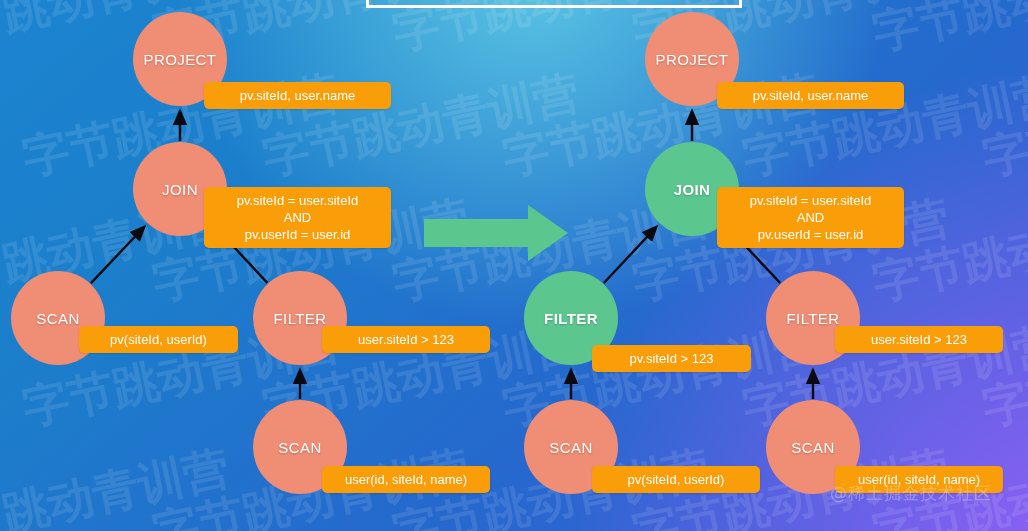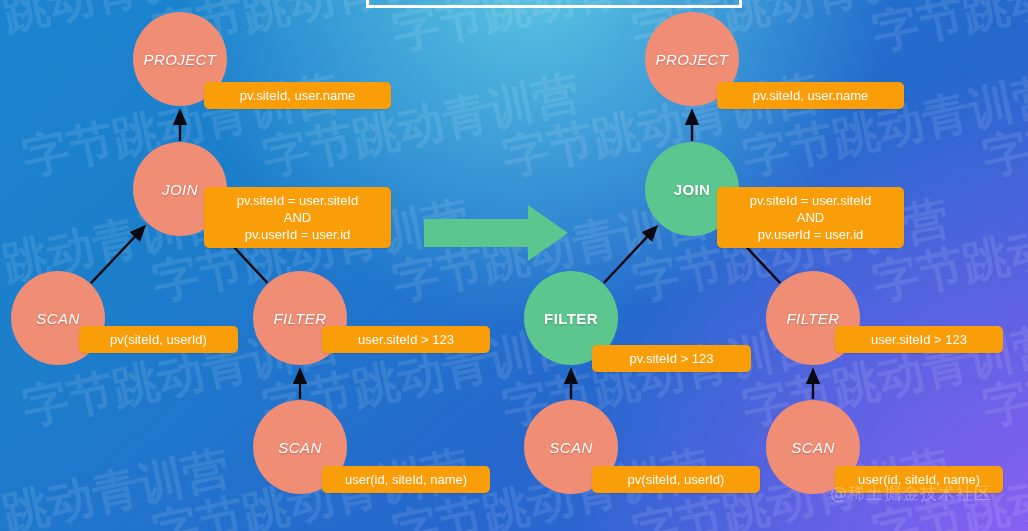--- a/index.html
+++ b/index.html
@@ -72,21 +72,21 @@
     display: flex;
     align-items: center;
     justify-content: center;
     color: #ffffff;
     letter-spacing: 0.4px;
   }
   .node .node-label {
     font-size: 15px;
     text-shadow: 0 1px 2px rgba(0,0,0,0.22);
   }
-  .node.salmon { background: #ef8d75; font-style: italic; }
+  .node.salmon { background: #ef8d75; }
   .node.green  { background: #5cc68f; }
   .node.green .node-label { font-weight: bold; }
 
   
   .chip {
     position: absolute;
     background: #f99d08;
     color: #ffffff;
     border-radius: 5px;
     padding: 5px 12px;

